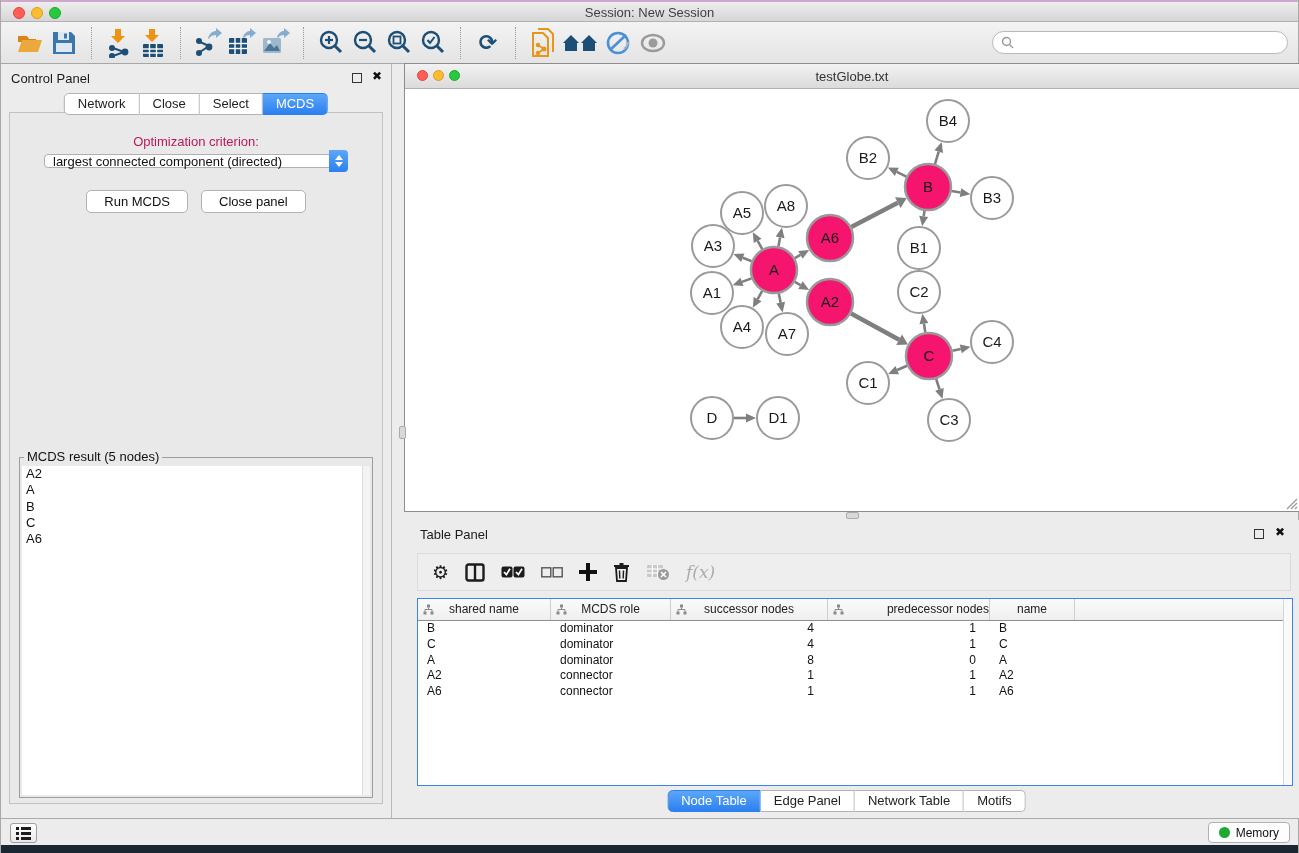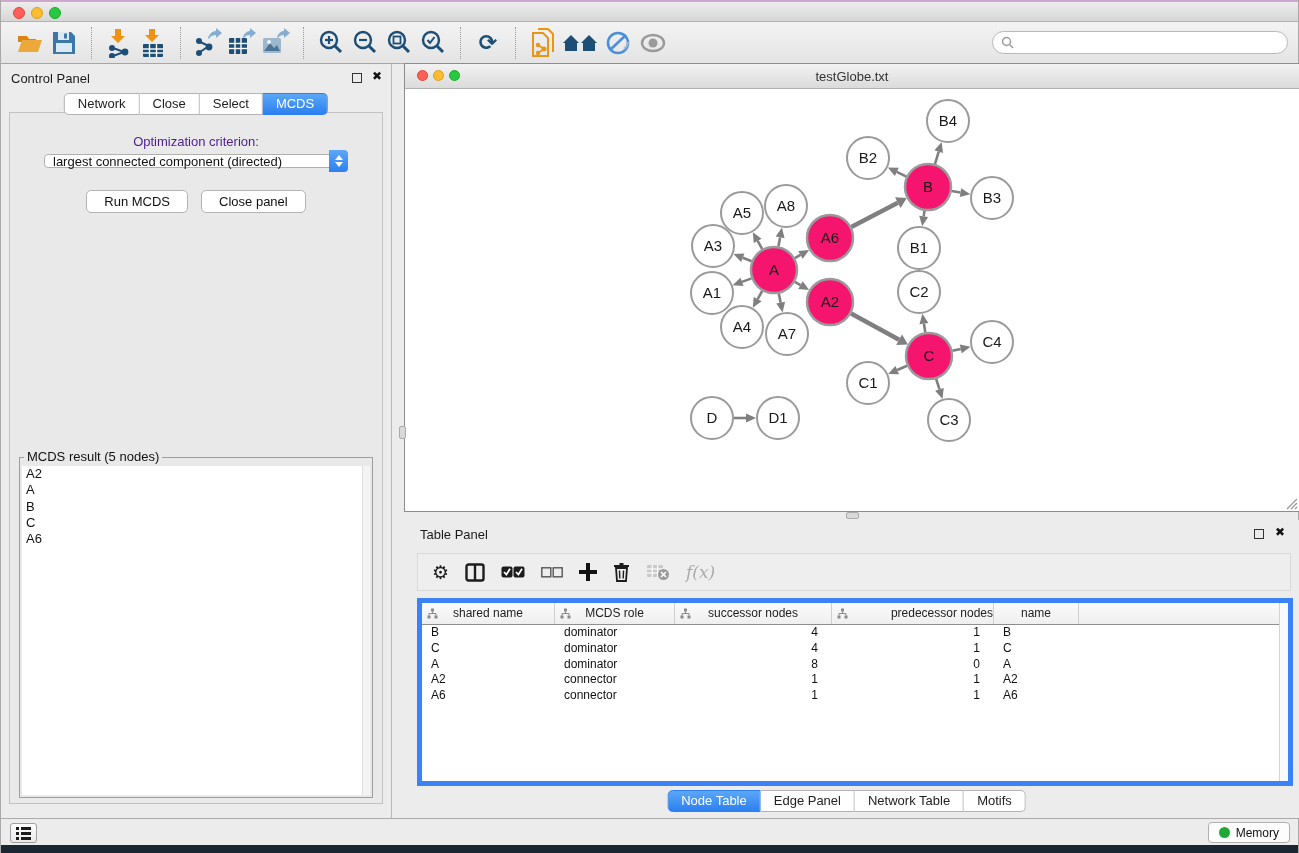--- a/index.html
+++ b/index.html
@@ -32,21 +32,21 @@
   .panel-title { position:absolute; left:10px; top:7px; font-size:13px; color:#1c1c1c; }
   .float-ic { position:absolute; top:9px; width:10px; height:10px; border:1.5px solid #333; }
   .close-ic { position:absolute; top:5px; font-size:12px; font-weight:bold; color:#111; font-family:"DejaVu Sans",sans-serif; }
   .cp-inner { position:absolute; left:8px; top:48px; right:8px; bottom:14px; border:1px solid #c2c2c2; background:#e9e9e9; }
   .segctl { display:flex; position:absolute; }
   .seg { background:#fff; border:1px solid #b3b3b3; border-left:none; padding:2px 13px; font-size:13px; color:#222; line-height:16px; white-space:nowrap; }
   .seg:first-child { border-left:1px solid #b3b3b3; border-radius:5px 0 0 5px; }
   .seg:last-child { border-radius:0 5px 5px 0; }
   .seg.active { background:linear-gradient(#5ba7f8,#2c80f0); border-color:#2c80f0; color:#fff; }
   .cp-tabs { top:29px; left:50%; transform:translateX(-50%); z-index:2; }
-  .opt-label { position:absolute; top:21px; left:0; right:0; text-align:center; font-size:13px; color:#4c1d95; }
+  .opt-label { position:absolute; top:21px; left:0; right:0; text-align:center; font-size:13px; color:#be185d; }
   .dropdown { position:absolute; top:41px; left:34px; right:34px; height:14px; background:#fff;
     border:1px solid #b0b0b0; border-radius:4px; font-size:13px; color:#111; display:flex; align-items:center; }
   .dropdown .dd-text { flex:1; padding-left:8px; white-space:nowrap; overflow:hidden; }
   .dd-stepper { width:19px; height:22px; margin:-1px -1px -1px 0; background:linear-gradient(#5ba7f8,#2c80f0);
     border-radius:0 4px 4px 0; display:flex; flex-direction:column; align-items:center; justify-content:center; gap:2px; }
   .dd-up { width:0; height:0; border-left:4px solid transparent; border-right:4px solid transparent; border-bottom:5px solid #fff; }
   .dd-down { width:0; height:0; border-left:4px solid transparent; border-right:4px solid transparent; border-top:5px solid #fff; }
   .btn-row { position:absolute; top:77px; left:0; right:0; display:flex; justify-content:center; gap:13px; }
   .mac-btn { background:#fff; border:1px solid #b3b3b3; border-radius:5px; font-size:13px; color:#111; padding:3px 17px; }
   .fieldset { position:absolute; left:9px; right:9px; top:344px; bottom:5px; border:1px solid #9d9d9d; }
@@ -65,21 +65,21 @@
   .nw-grip { position:absolute; left:845px; top:512px; width:13px; height:7px; background:#d9d9d9; border:1px solid #ababab; border-radius:2px; }
   .nw-grip-left { position:absolute; left:398px; top:426px; width:7px; height:13px; background:#d9d9d9; border:1px solid #ababab; border-radius:2px; }
 
   
   .tp { position:absolute; left:392px; top:520px; width:907px; height:298px; background:#ececec; }
   .tp-toolbar { position:absolute; left:24px; right:9px; top:33px; height:38px; background:#eeeeee; border:1px solid #dadada;
     display:flex; align-items:center; gap:16px; padding-left:14px; }
   .tpbtn { display:flex; align-items:center; justify-content:center; }
   .gear-glyph { font-family:"DejaVu Sans",sans-serif; font-size:19px; color:#1c1c1c; line-height:1; }
   .fx-glyph { font-family:"DejaVu Serif","Liberation Serif",serif; font-style:italic; font-size:17px; color:#ababab; }
-  .dtable { position:absolute; left:24px; right:7px; top:78px; height:188px; background:#fff; border:5px solid #3b82f6; overflow:hidden; }
+  .dtable { position:absolute; left:24px; right:7px; top:78px; height:188px; background:#fff; border:1px solid #3b82f6; overflow:hidden; }
   .thead { display:flex; height:22px; background:linear-gradient(#fbfbfb,#efefef); border-bottom:1px solid #8f8f8f; }
   .th { position:relative; border-right:1px solid #cfcfcf; font-size:12px; color:#222; text-align:center; line-height:21px; flex:0 0 auto; }
   .th .hicon { position:absolute; left:5px; top:5px; }
   .trow { display:flex; height:15.8px; }
   .td { font-size:12px; color:#111; line-height:15.8px; flex:0 0 auto; white-space:nowrap; overflow:hidden; }
   .td.l { padding-left:9px; text-align:left; }
   .td.r { padding-right:14px; text-align:right; }
   .tscroll { position:absolute; right:0; top:0; bottom:0; width:9px; background:#fafafa; border-left:1px solid #d4d4d4; }
   .tp-tabs { bottom:6px; left:50%; transform:translateX(-50%); }
 
@@ -94,20 +94,21 @@
 </style>
 </head>
 <body>
 
 <div id="app">
 
   <div class="titlebar">
     <span class="tl red" style="left:12px"></span>
     <span class="tl yellow" style="left:30px"></span>
     <span class="tl green" style="left:48px"></span>
+    <div class="title">Session: New Session</div>
   </div>
 
   <div class="toolbar">
     <div class="tbtn">
       <svg width="28" height="26" viewBox="0 0 28 26">
           <path d="M2 6 h9 l2 3 h7 v3 H2z" fill="#d98414"></path>
           <path d="M2 22 L6 10 h20 L22 22z" fill="#eda83c"></path>
         </svg>
     </div>
     <div class="tbtn">

